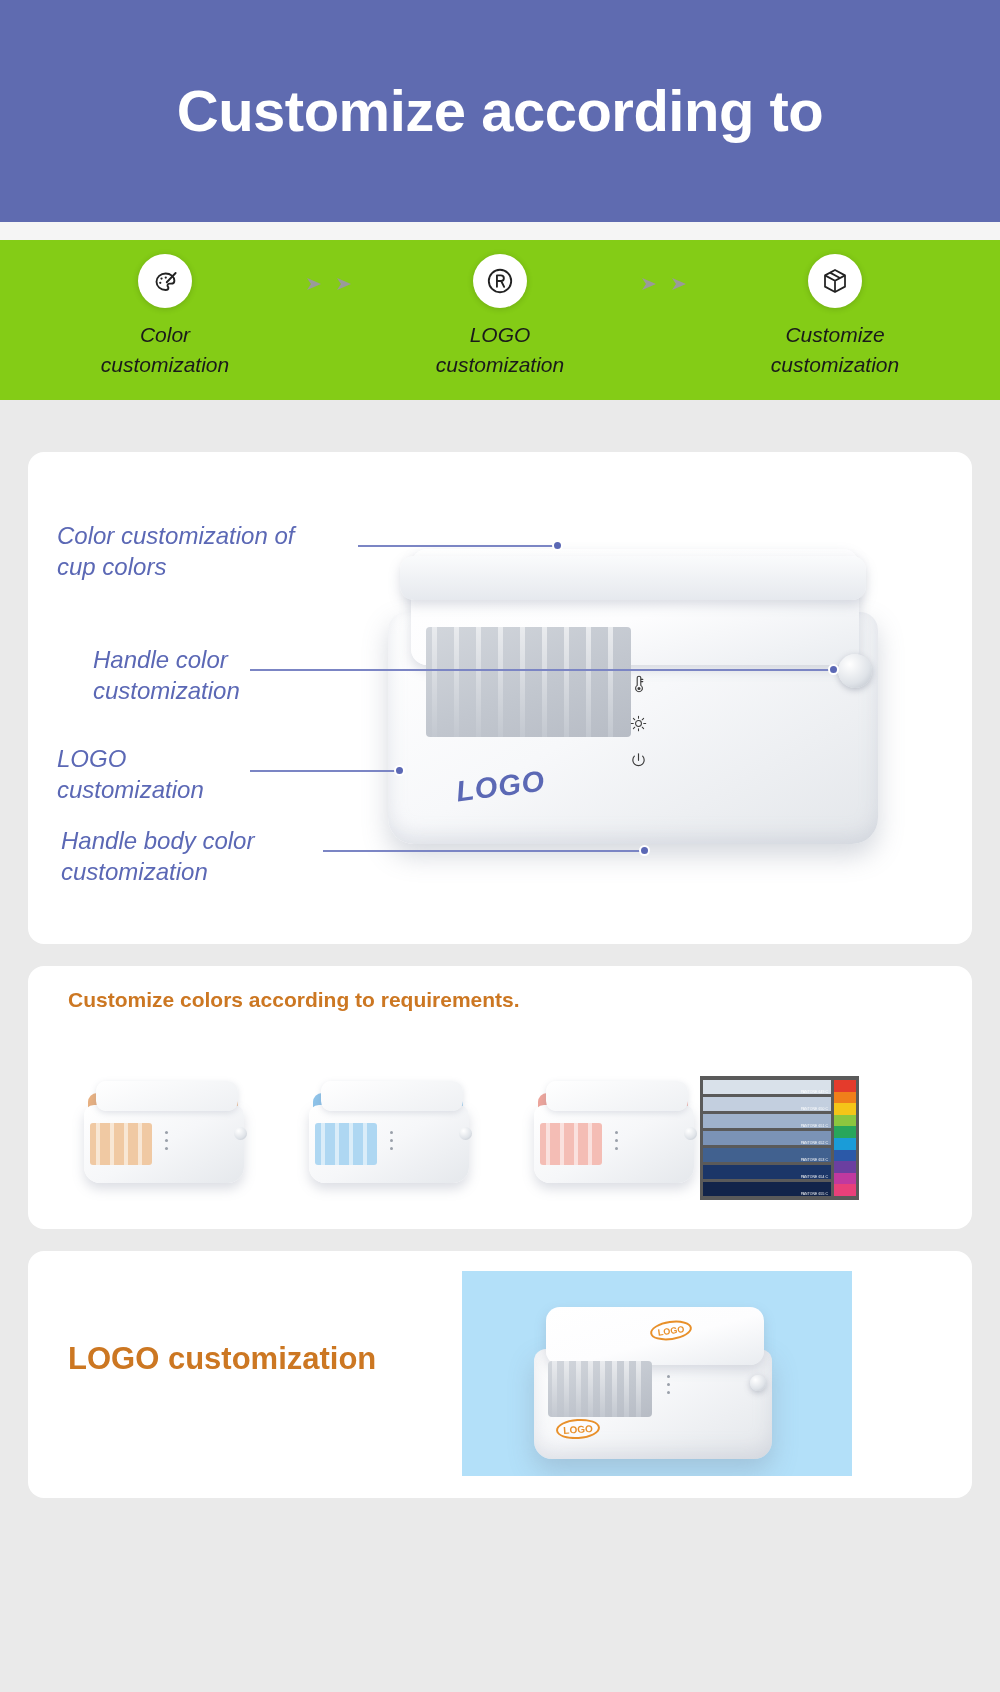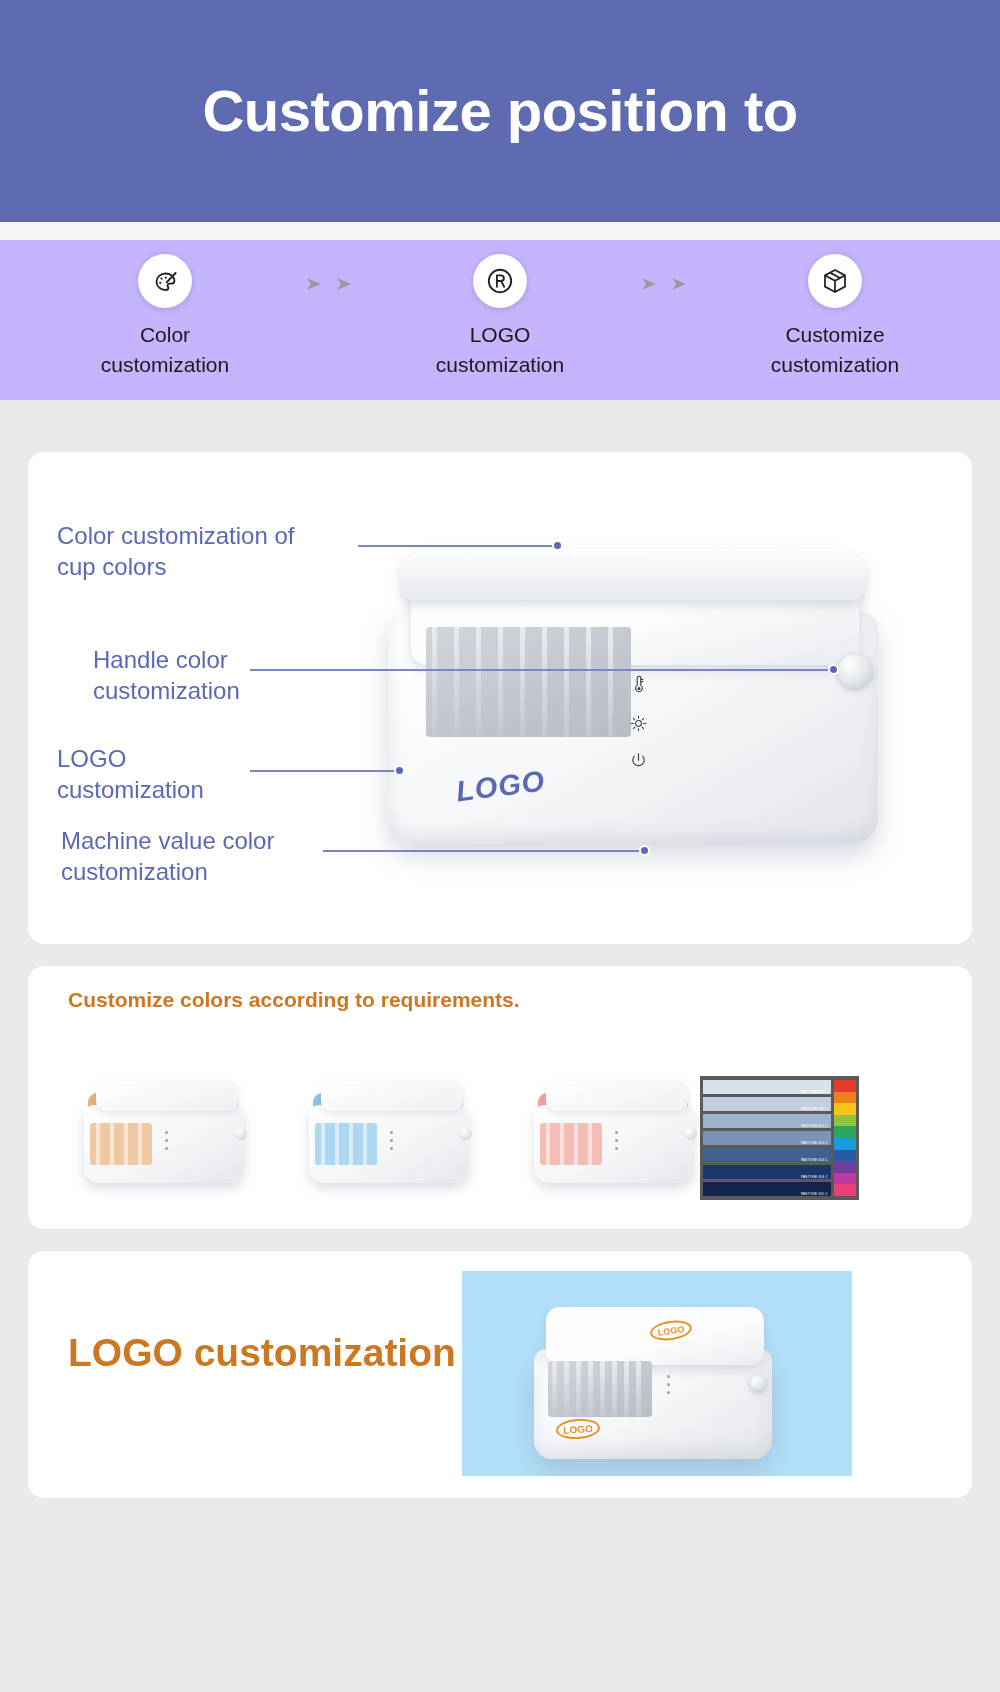--- a/index.html
+++ b/index.html
@@ -18,23 +18,24 @@
   }
   .header h1 {
     color:#fff; font-size:58px; font-weight:bold;
     line-height:1.13; letter-spacing:-0.5px;
   }
 
   
   .process-wrap { background:#f5f5f5; height:178px; position:relative; }
   .process {
     position:absolute; left:0; right:0; top:18px; height:160px;
-    background:#c4b5fd;
+    background:#84cc16;
     display:flex; align-items:flex-start; justify-content:center;
     padding-top:14px;
+    font-style:italic;
   }
   .step { width:215px; text-align:center; }
   .step-circle {
     width:54px; height:54px; border-radius:50%;
     background:#fff; margin:0 auto 12px;
     box-shadow:0 1px 6px rgba(0,0,0,.16);
     display:flex; align-items:center; justify-content:center;
   }
   .step-label { font-size:21px; color:#1a1a1a; line-height:1.42; }
   .arrows {
@@ -46,21 +47,21 @@
   
   .card {
     background:#fff; border-radius:16px;
     margin:0 28px 22px; position:relative; overflow:hidden;
   }
   #product-card { margin-top:52px; height:492px; }
   #colors-card  { height:263px; }
   #logo-card    { height:247px; }
 
   
-  .callout { position:absolute; color:#5b68b5; font-size:24px; line-height:1.3; }
+  .callout { position:absolute; color:#5b68b5; font-size:24px; line-height:1.3;font-style:italic; }
   .lead { position:absolute; height:2px; background:#7b85c4; }
   .dot  { position:absolute; width:11px; height:11px; border-radius:50%;
           background:#5b68b5; border:2px solid #fff; }
 
   
   .machine { position:absolute; }
   .m-body {
     position:absolute; background:linear-gradient(150deg,#ffffff 0%,#f7f8fa 45%,#e3e6ea 100%);
     border-radius:18px 18px 26px 26px;
     box-shadow:0 12px 26px rgba(120,128,150,.30), inset 0 -8px 18px rgba(180,187,200,.35);
@@ -149,21 +150,21 @@
     color:#e8902a; font-weight:bold; display:flex;
     align-items:center; justify-content:center;
     transform:rotate(-8deg); background:rgba(255,255,255,.55);
   }
 </style>
 </head>
 <body>
 
 <div class="header">
   <h1>
-    <span>Customize position to</span><br>
+    <span>Customize according to</span><br>
   </h1>
 </div>
 
 <div class="process-wrap">
   <div class="process">
 
     <div class="step">
       <div class="step-circle">
         <svg width="30" height="30" viewBox="0 0 24 24" fill="none" stroke="#222" stroke-width="1.5">
           <path d="M12.5 19.2c-4 0-7.3-2.9-7.3-6.6S8.5 6 12.5 6s7 2.6 7 5.7c0 1.7-1.3 2.4-2.6 2.4h-1.3c-.9 0-1.6.7-1.6 1.5 0 .4.2.8.4 1.1.2.3.3.6.3.9 0 .9-.8 1.6-2.2 1.6z"></path>
@@ -284,21 +285,21 @@
   <div class="dot" style="left:800px; top:212px;"></div>
 
   <div class="callout" style="left:29px; top:291px;">
     <span>LOGO</span><br>
     <span>customization</span>
   </div>
   <div class="lead" style="left:222px; top:318px; width:150px;"></div>
   <div class="dot" style="left:366px; top:313px;"></div>
 
   <div class="callout" style="left:33px; top:373px;">
-    <span>Machine value color</span><br>
+    <span>Handle body color</span><br>
     <span>customization</span>
   </div>
   <div class="lead" style="left:295px; top:398px; width:322px;"></div>
   <div class="dot" style="left:611px; top:393px;"></div>
 
 </div>
 
 <div class="card" id="colors-card">
   <h2 class="sec-title" style="left:40px; top:22px;">Customize colors according to requirements.</h2>
 
@@ -389,21 +390,21 @@
         <i style="background:#1a9cd8"></i>
       <i style="background:#2b59a8"></i>
         <i style="background:#6b3fa0"></i>
         <i style="background:#c0399f"></i>
       <i style="background:#e8407a"></i>
     </div>
   </div>
 </div>
 
 <div class="card" id="logo-card">
-  <h2 class="sec-title" style="left:40px; top:80px; font-size:39px;">LOGO customization</h2>
+  <h2 class="sec-title" style="left:40px; top:90px; font-size:31px;">LOGO customization</h2>
 
   <div class="logo-photo" style="left:434px; top:20px; width:390px; height:205px;">
 
     <div class="m-body" style="left:72px; top:78px; width:238px; height:110px; border-radius:12px 12px 18px 18px;"></div>
     <div class="m-lid" style="left:84px;  top:36px; width:218px; height:58px; border-radius:14px;"></div>
     <div class="m-window" style="left:86px; top:90px; width:104px; height:56px;">
       <i style="left:4px"></i>
         <i style="left:16px"></i>
         <i style="left:28px"></i>
       <i style="left:40px"></i>

